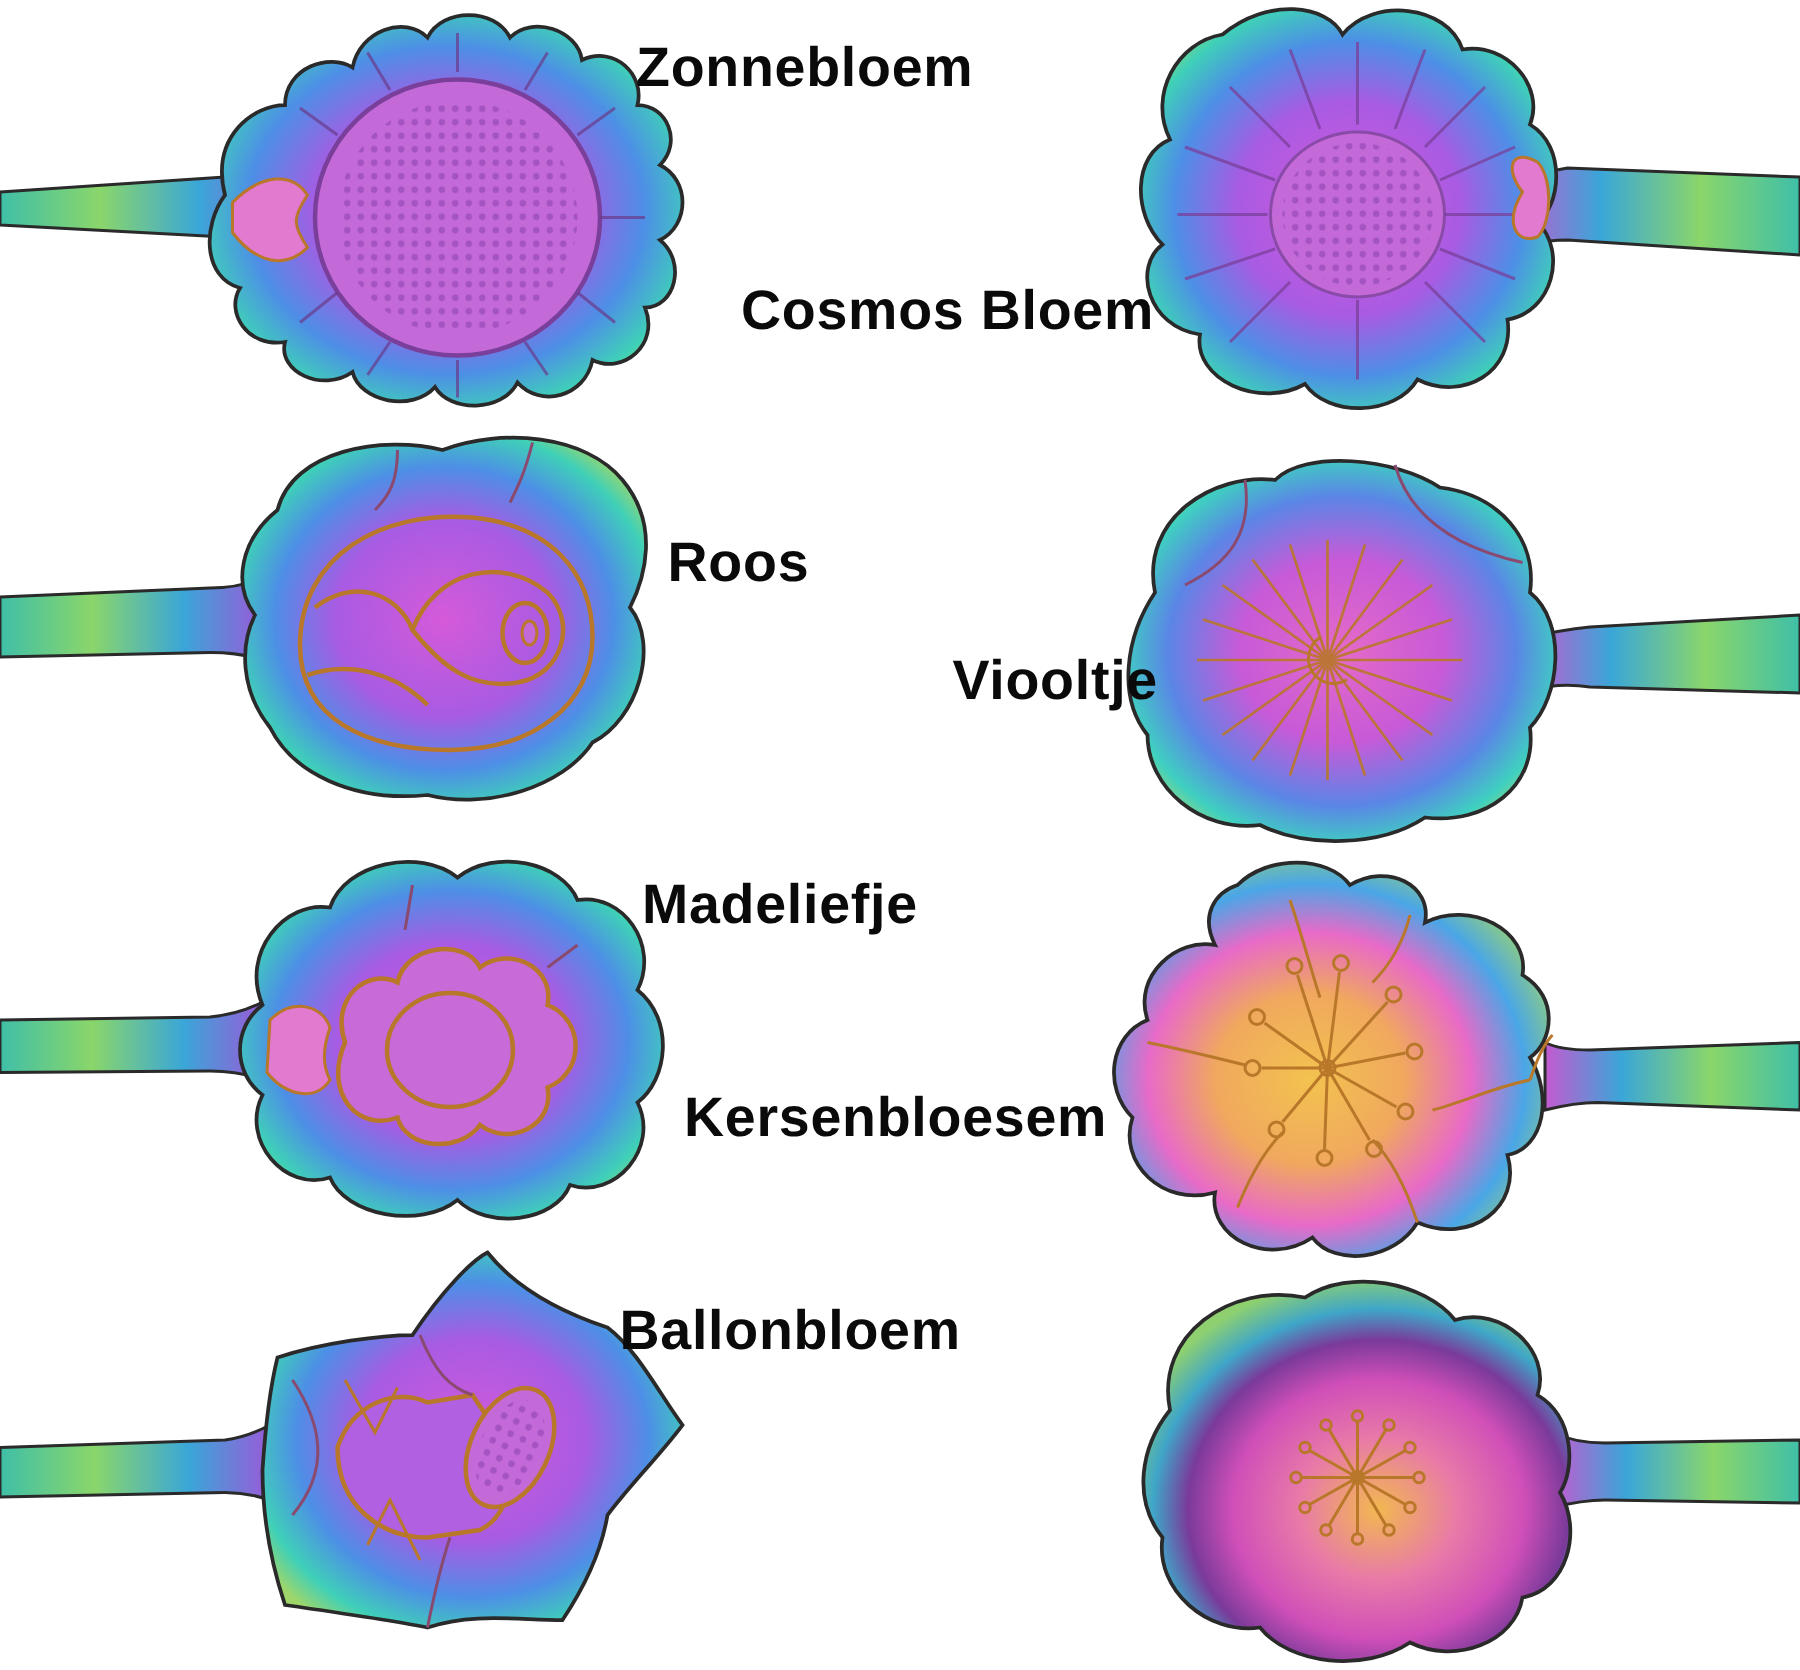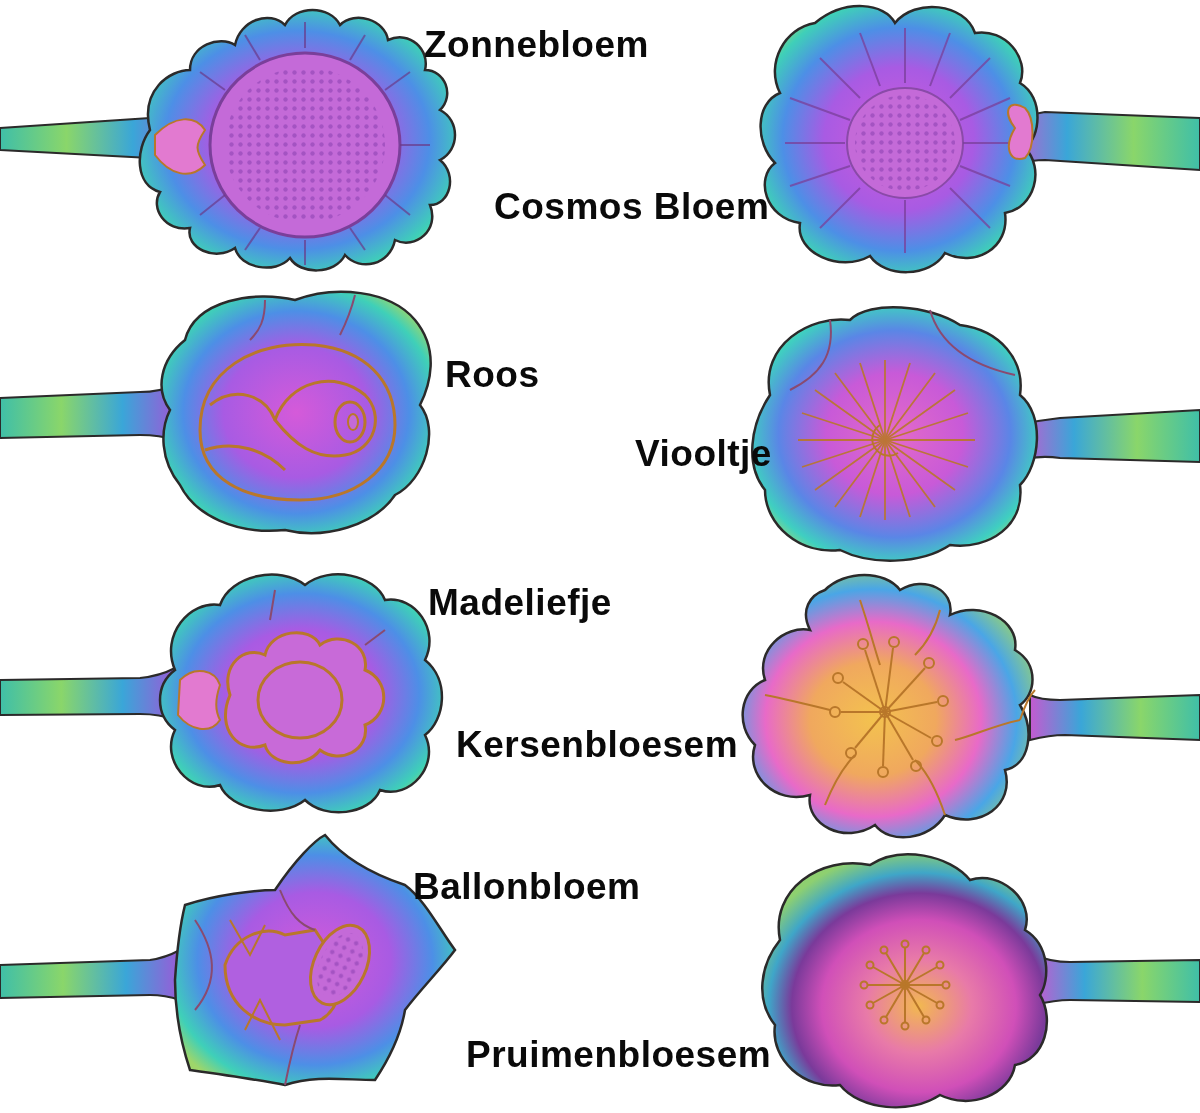--- a/index.html
+++ b/index.html
@@ -282,14 +282,13 @@
     </g>
   </svg>
 
   <div class="label" style="left:424px; top:26px;">Zonnebloem</div>
   <div class="label" style="left:494px; top:188px;">Cosmos Bloem</div>
   <div class="label" style="left:445px; top:316px;margin-top:40px;">Roos</div>
   <div class="label" style="left:588px; top:435px;margin-left:47px;">Viooltje</div>
   <div class="label" style="left:428px; top:584px;">Madeliefje</div>
   <div class="label" style="left:456px; top:726px;">Kersenbloesem</div>
   <div class="label" style="left:413px; top:868px;text-align:center;">Ballonbloem</div>
-  <div class="label" style="left:466px; top:1036px;">Pruimenbloesem</div>
 </div>
 
 </body></html>

